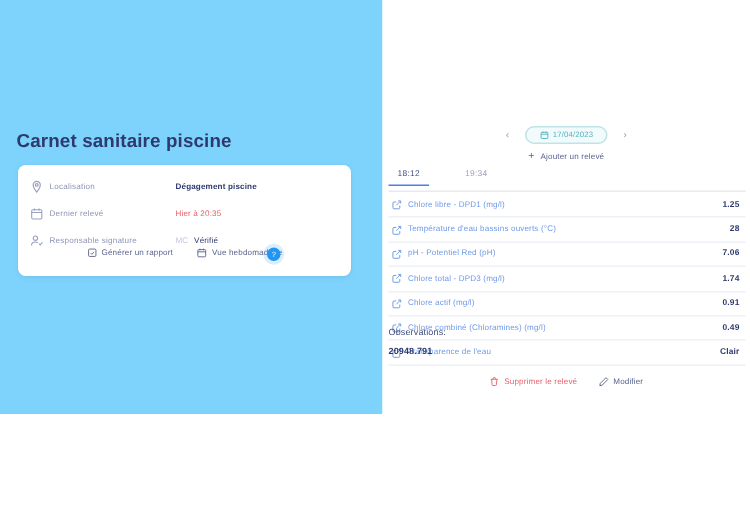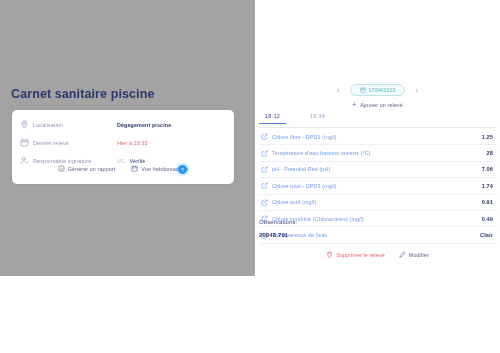--- a/index.html
+++ b/index.html
@@ -16,21 +16,21 @@
     -webkit-font-smoothing: antialiased;
   }
 
   
   #left-panel {
     position: absolute;
     left: 0;
     top: 0;
     width: 255px;
     height: 276px;
-    background: #a3a3a3;
+    background: #7dd3fc;
   }
 
   #page-title {
     position: absolute;
     left: 11px;
     top: 87px;
     font-size: 12.5px;
     font-weight: bold;
     color: #2e3a6e;
     letter-spacing: 0.1px;

